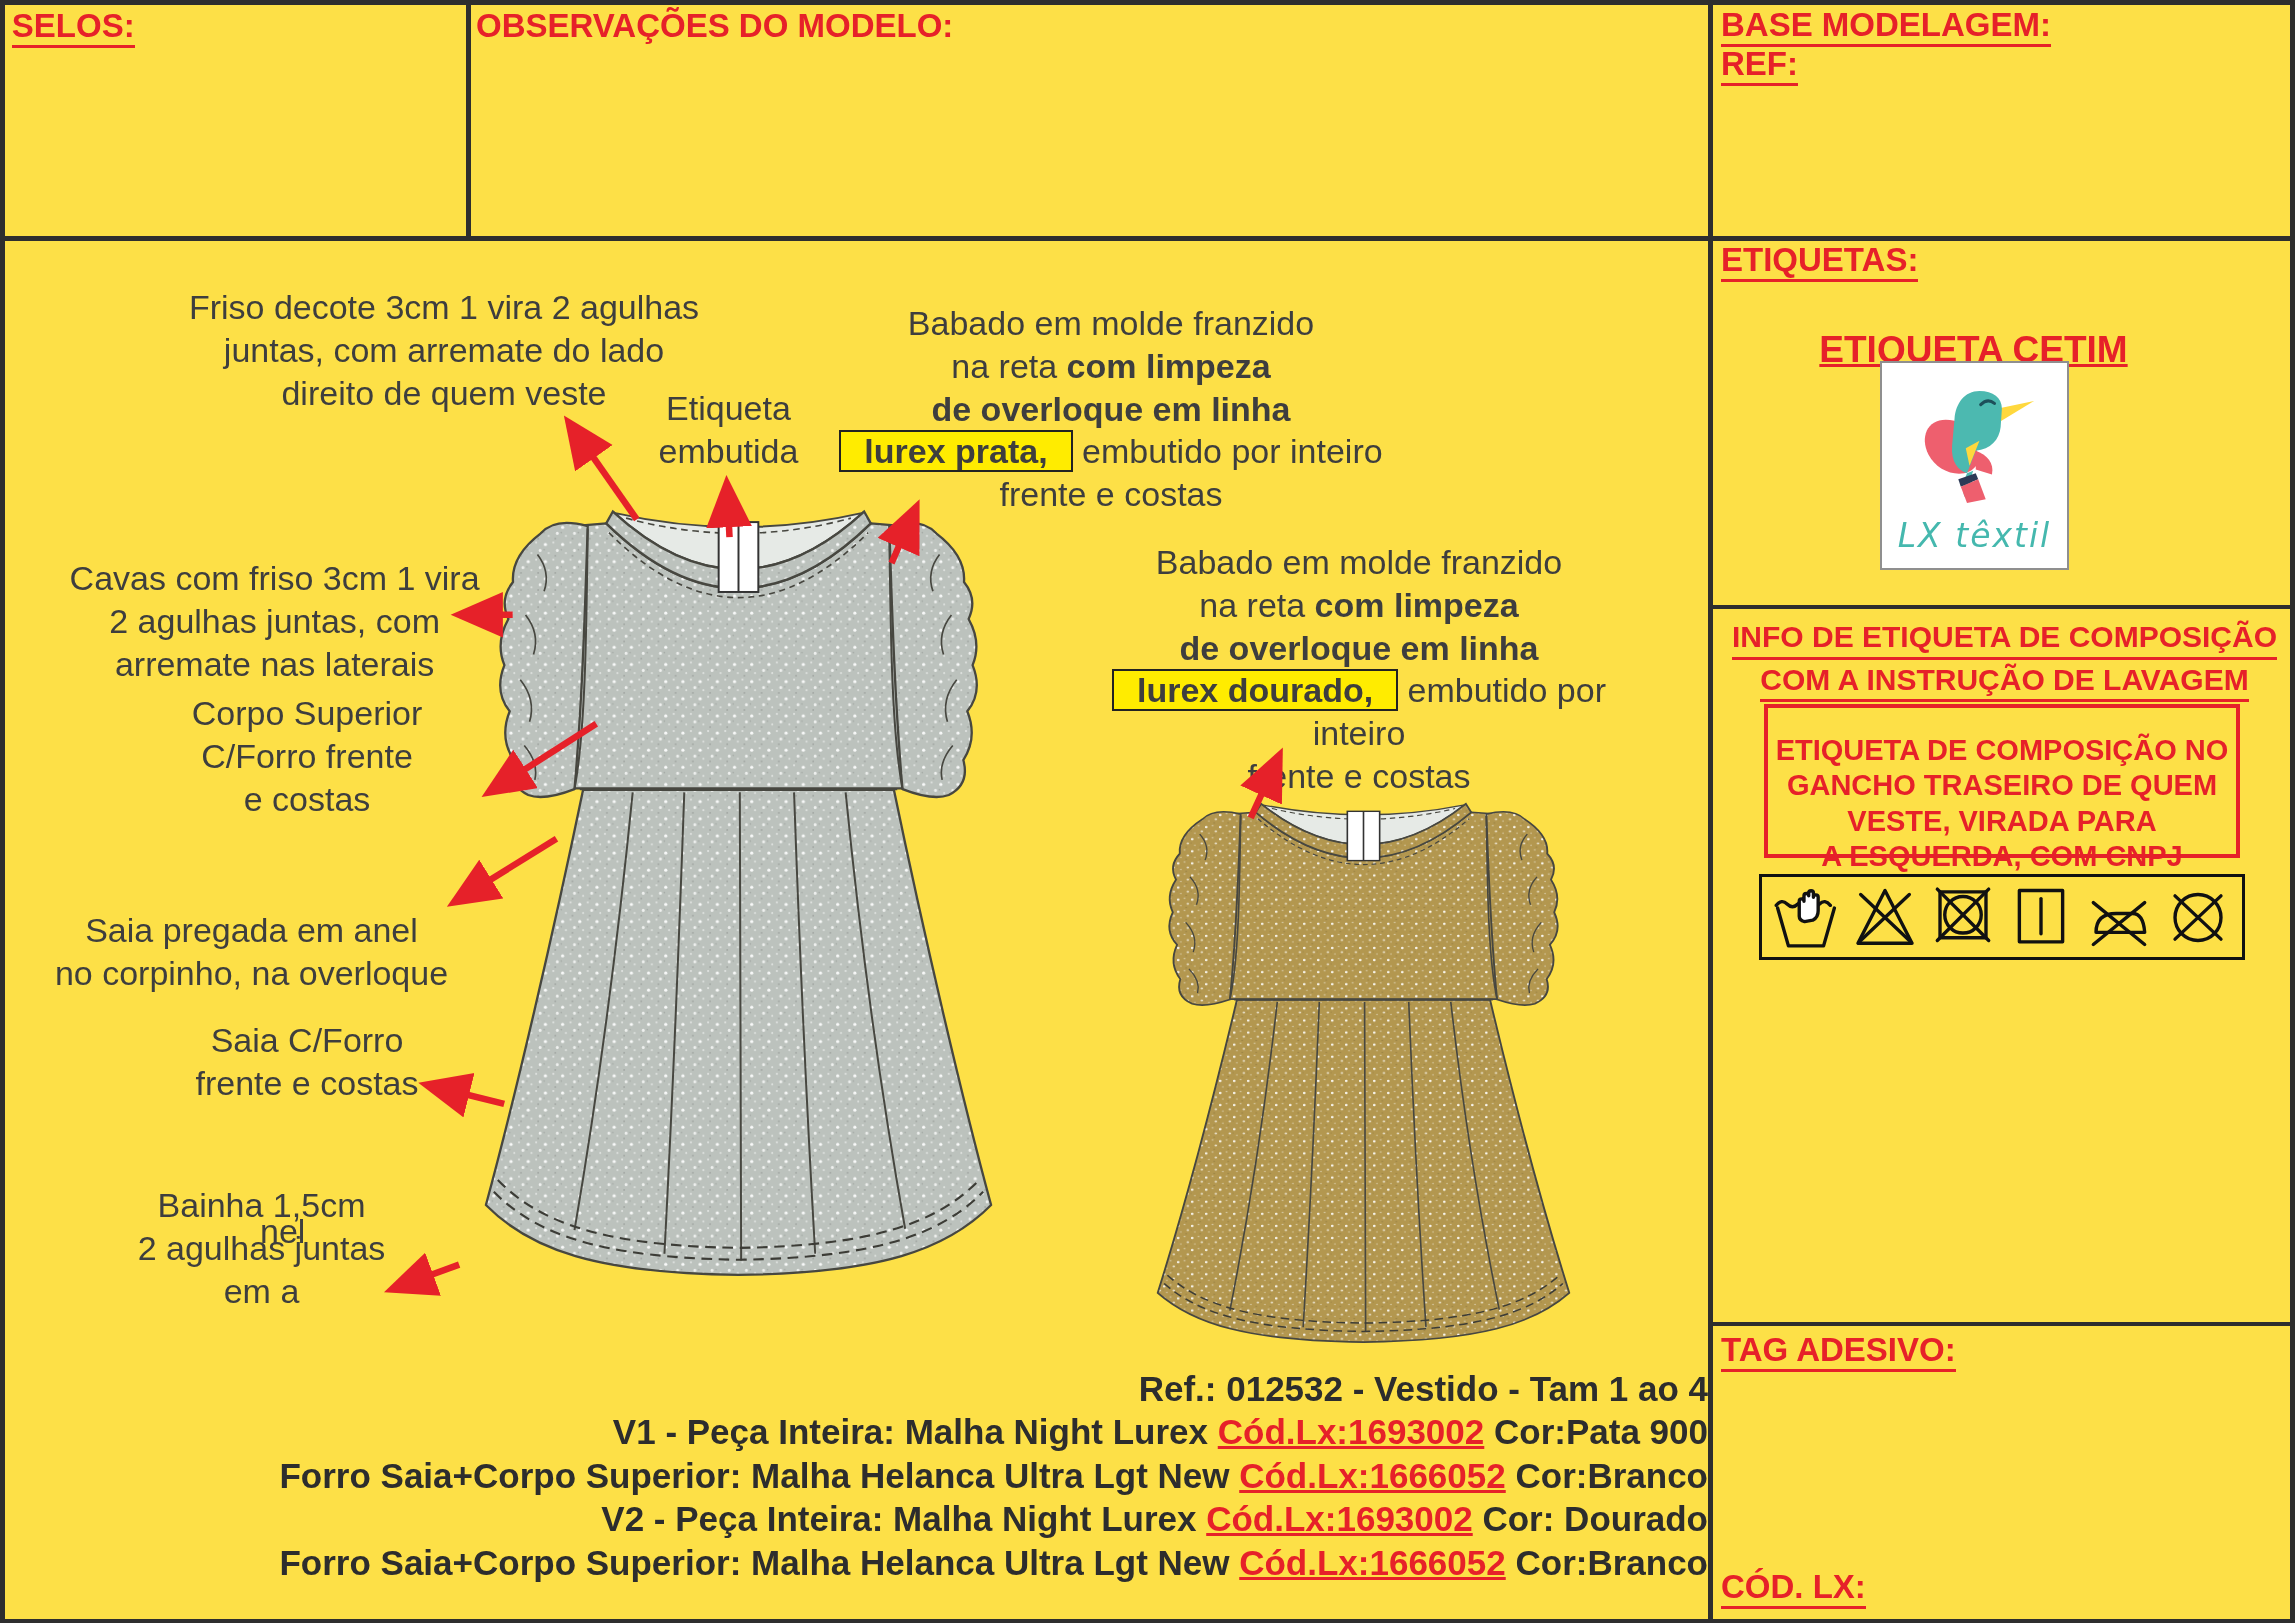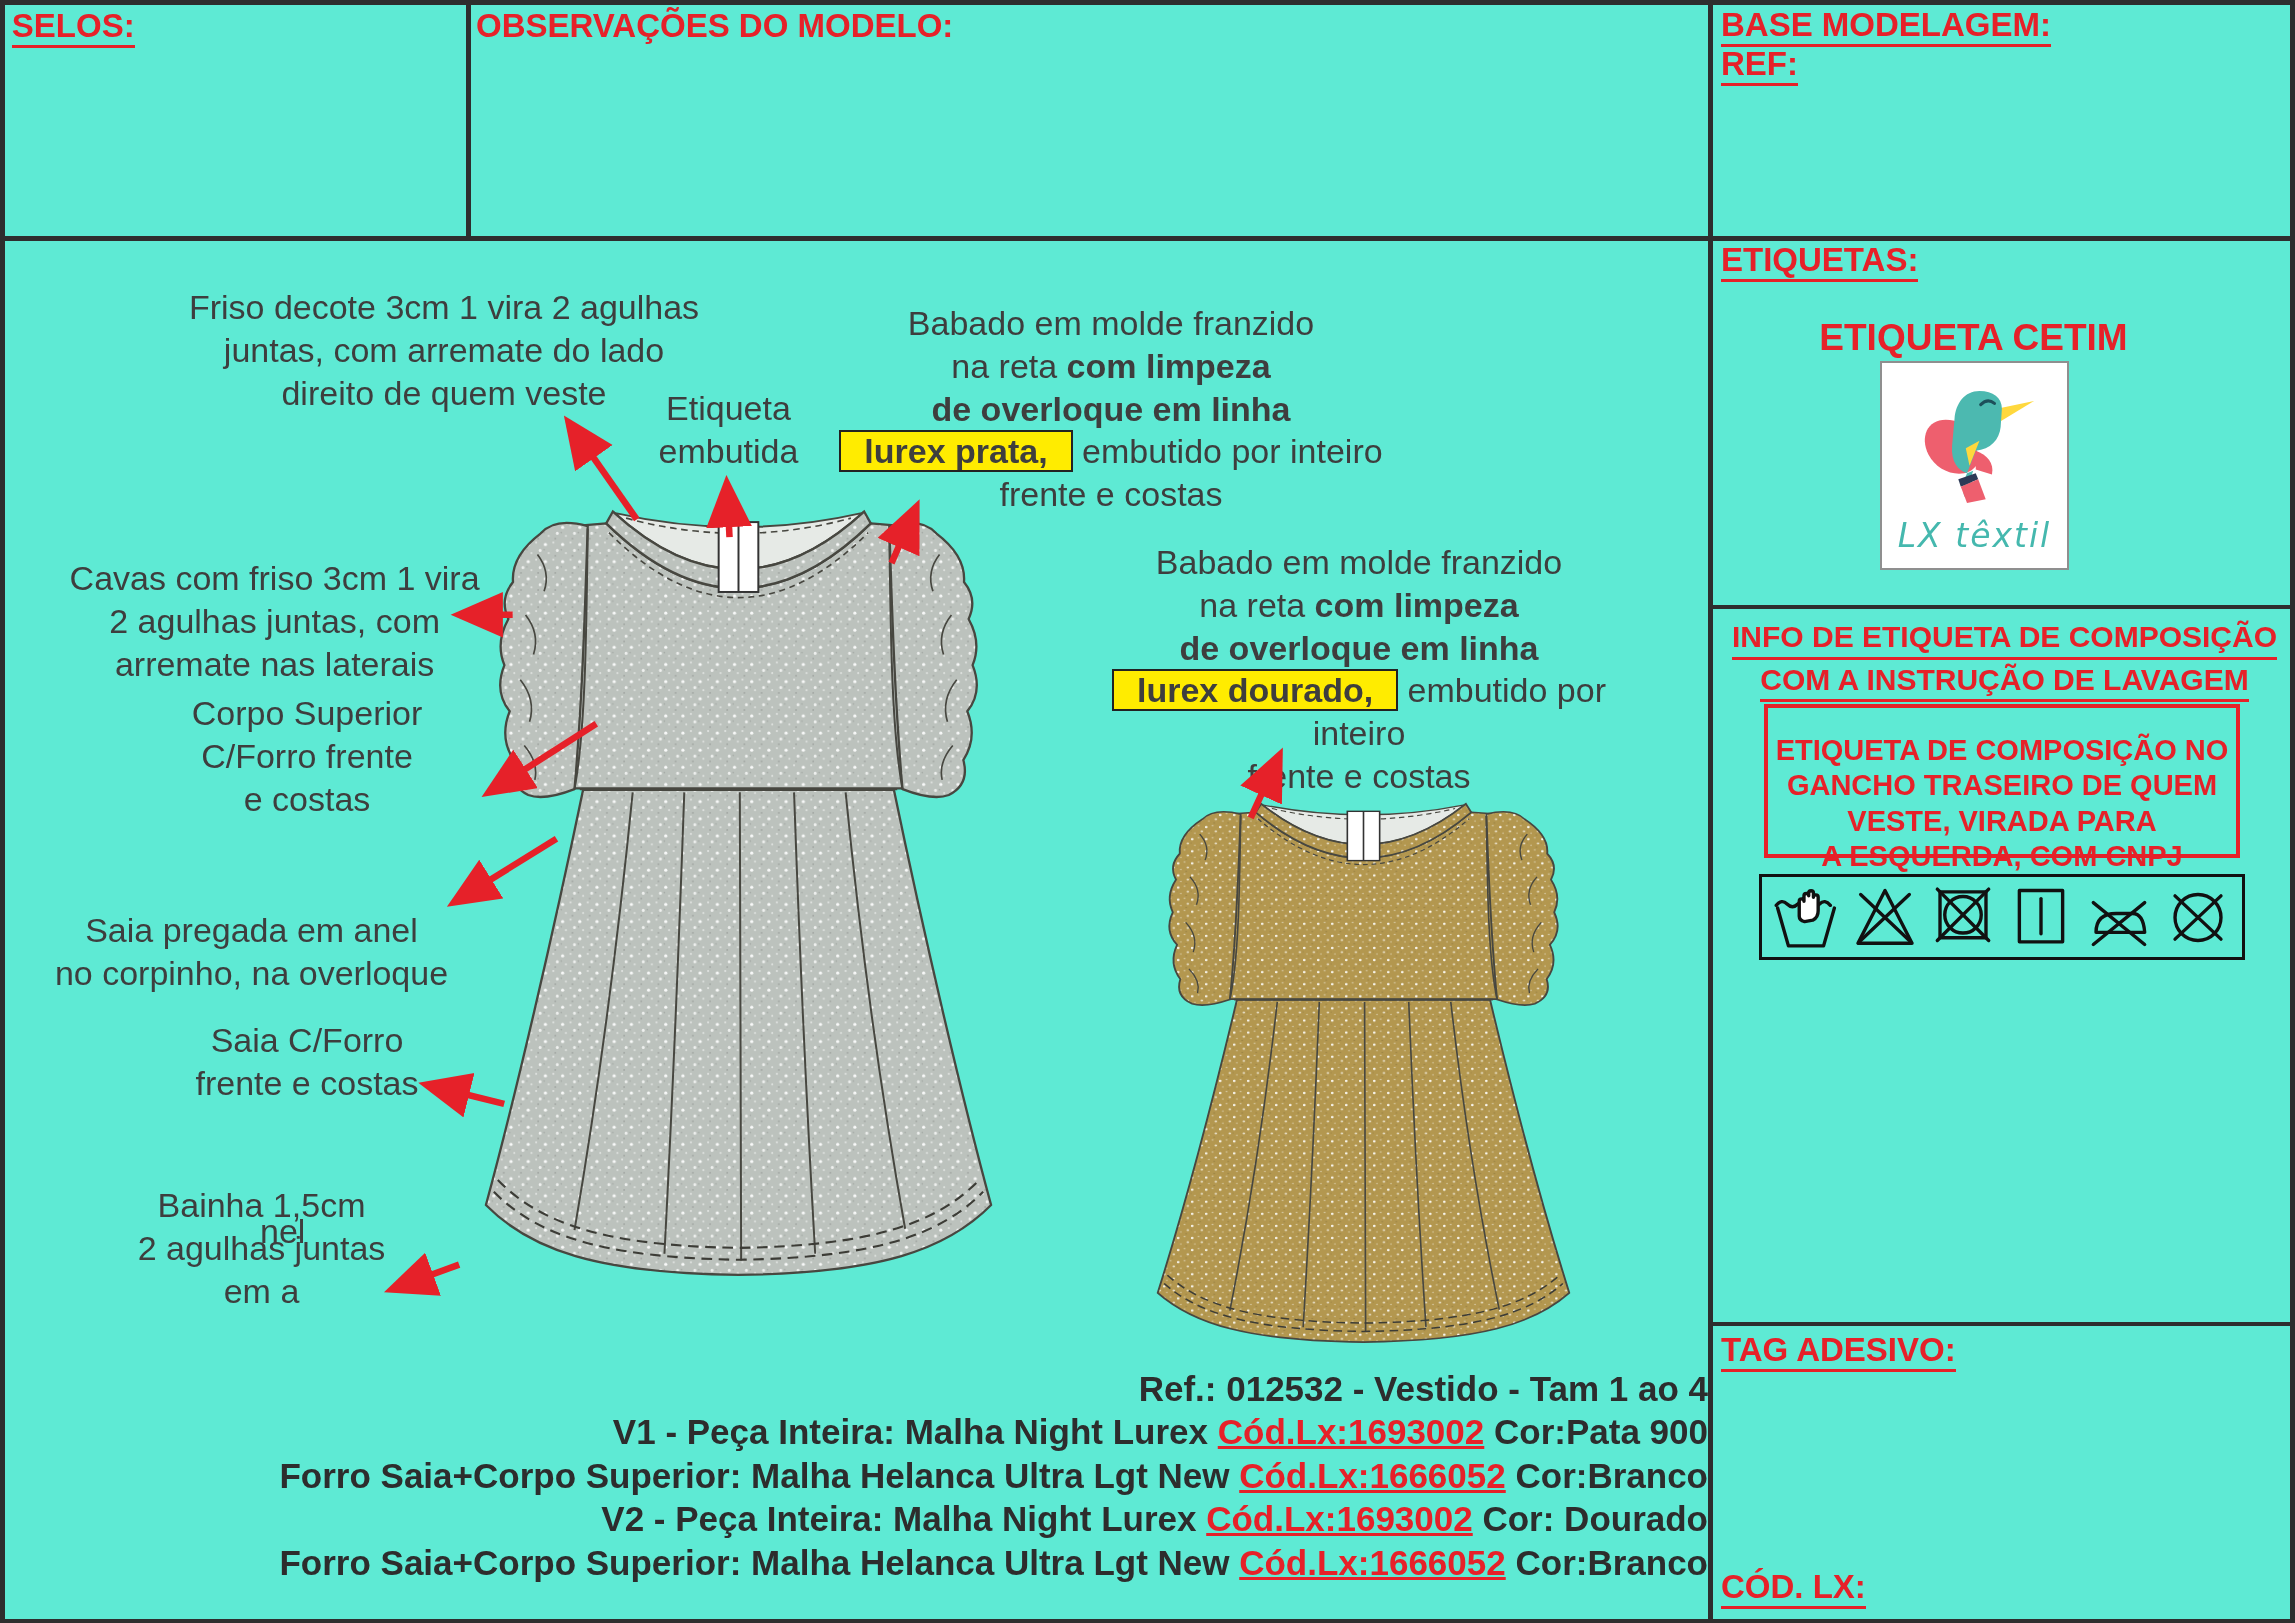--- a/index.html
+++ b/index.html
@@ -1,16 +1,16 @@
 <!DOCTYPE html>
 <html style="font-size:10.5px"><head>
 <meta charset="utf-8">
 <style>
   html,body{margin:0;padding:0;background:#888;}
-  #sheet{position:relative;width:2295px;height:1624px;background:#5eead4;
+  #sheet{position:relative;width:2295px;height:1624px;background:#fde047;
          font-family:"Liberation Sans",sans-serif;overflow:hidden;}
   .frame{position:absolute;inset:0;border:5.2px solid #2e2e2e;box-sizing:border-box;}
   .hline,.vline{position:absolute;background:#2e2e2e;}
   .redhead{position:absolute;color:#e62129;font-weight:bold;font-size:33px;line-height:1.05;}
   .redhead .u{display:inline-block;border-bottom:3.9px solid #e62129;padding-bottom:1.3px;}
   .note{position:absolute;color:#3e3e3e;font-size:34px;line-height:1.26;text-align:center;}
   .note .b{font-weight:bold;}
   .note .hl{background:#ffec00;border:2px solid #222;padding:0 23px;font-weight:bold;}
   .cetim{position:absolute;color:#e62129;font-weight:bold;font-size:37px;text-align:center;}
   .infohead{position:absolute;color:#e62129;font-weight:bold;font-size:30px;text-align:center;line-height:1.3;}
@@ -39,21 +39,21 @@
   <div class="hline" style="left:0;top:236px;width:2295px;height:4.6px;"></div>
   <div class="vline" style="left:1708px;top:5.2px;width:4.6px;height:1614px;"></div>
   <div class="hline" style="left:1713px;top:605px;width:583px;height:3.9px;"></div>
   <div class="hline" style="left:1713px;top:1322px;width:583px;height:3.9px;"></div>
 
   <div class="redhead" style="left:11.8px;top:9.1px;"><span class="u">SELOS:</span></div>
   <div class="redhead" style="left:476px;top:9.1px;"><span>OBSERVAÇÕES DO MODELO:</span></div>
   <div class="redhead" style="left:1721px;top:7.8px;"><span class="u">BASE MODELAGEM:</span><br><span class="u">REF:</span></div>
 
   <div class="redhead" style="left:1721px;top:243px;"><span class="u">ETIQUETAS:</span></div>
-  <div class="cetim" style="left:1713px;top:317px;width:521px;">ETIQUETA CETIM</div>
+  <div class="cetim" style="left:1713px;top:329px;width:521px;text-decoration:underline;">ETIQUETA CETIM</div>
   <div class="labelcard" style="left:1880px;top:361px;width:189px;height:209px;">
     <span id="logo-bird">
 <svg width="137" height="137" viewBox="0 0 220 220">
   <path d="M78,72 C38,62 20,94 36,126 C52,158 98,168 114,142 C122,128 110,106 78,72 Z" fill="#ee5f6e"></path>
   <polygon points="148,52 206,40 150,74" fill="#ffd83d"></polygon>
   <path d="M118,24 C94,24 80,44 78,68 L74,112 C72,138 84,152 98,156 L112,120 C136,118 150,102 152,82 L154,52 C154,35 140,24 118,24 Z" fill="#4cb9b0"></path>
   <polygon points="96,116 118,104 102,144" fill="#ffd83d"></polygon>
   <path d="M112,120 C130,126 142,140 138,158 L112,150 Z" fill="#ee5f6e"></path>
   <path d="M98,156 C92,170 90,182 94,194 L108,178 C104,170 104,162 108,152 Z" fill="#4cb9b0"></path>
   <polygon points="84,166 112,156 116,166 88,178" fill="#2c3a56"></polygon>

